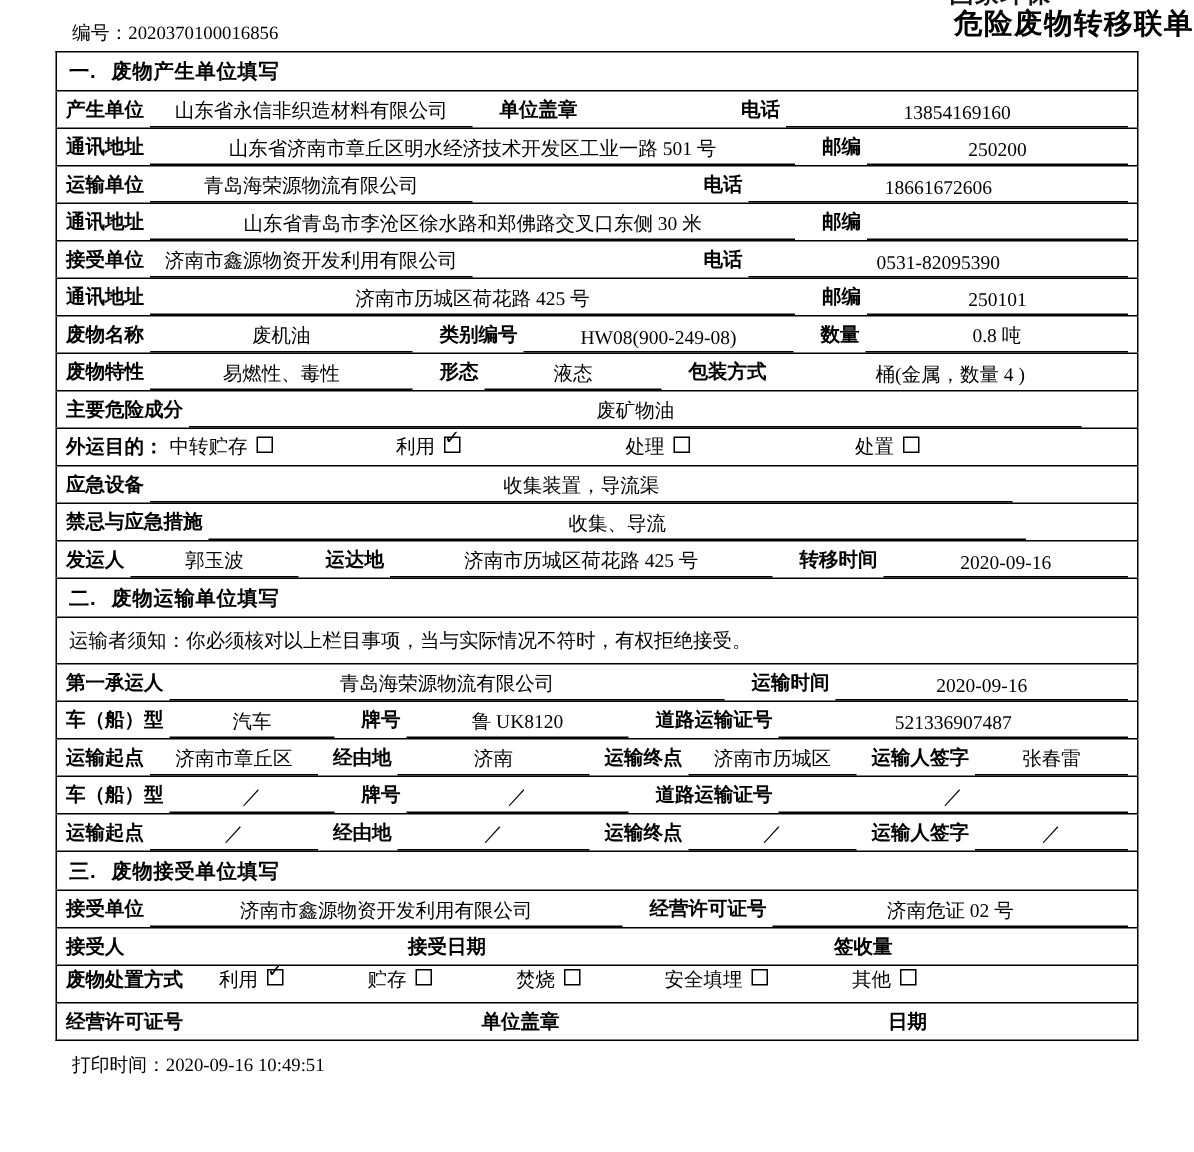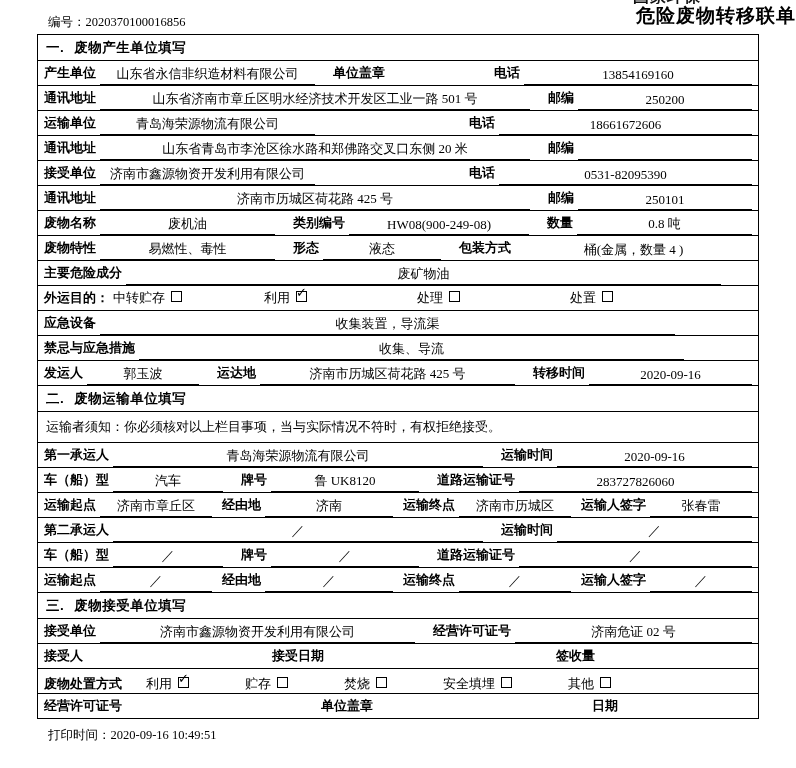--- a/index.html
+++ b/index.html
@@ -192,21 +192,21 @@
           <span class="lbl">电话</span>
           <span class="fill">18661672606</span>
         </div>
       </td>
     </tr>
 
     <tr class="row">
       <td colspan="3">
         <div class="row-inner">
           <span class="lbl">通讯地址</span>
-          <span class="fill" style="flex:0 0 430px">山东省青岛市李沧区徐水路和郑佛路交叉口东侧 20 米</span>
+          <span class="fill" style="flex:0 0 430px">山东省青岛市李沧区徐水路和郑佛路交叉口东侧 30 米</span>
           <span class="spacer"></span>
           <span class="lbl">邮编</span>
           <span class="fill"></span>
         </div>
       </td>
     </tr>
 
     <tr class="row">
       <td colspan="3">
         <div class="row-inner">
@@ -361,21 +361,21 @@
     <tr class="row">
       <td colspan="3">
         <div class="row-inner">
           <span class="lbl">车（船）型</span>
           <span class="fill" style="flex:0 0 110px">汽车</span>
           <span class="spacer"></span>
           <span class="lbl">牌号</span>
           <span class="fill" style="flex:0 0 148px">鲁 UK8120</span>
           <span class="spacer"></span>
           <span class="lbl">道路运输证号</span>
-          <span class="fill">283727826060</span>
+          <span class="fill">521336907487</span>
         </div>
       </td>
     </tr>
 
     <tr class="row">
       <td colspan="3">
         <div class="row-inner">
           <span class="lbl">运输起点</span>
           <span class="fill" style="flex:0 0 112px">济南市章丘区</span>
           <span class="spacer-sm"></span>
@@ -384,31 +384,20 @@
           <span class="spacer-sm"></span>
           <span class="lbl">运输终点</span>
           <span class="fill" style="flex:0 0 112px">济南市历城区</span>
           <span class="spacer-sm"></span>
           <span class="lbl">运输人签字</span>
           <span class="fill">张春雷</span>
         </div>
       </td>
     </tr>
 
-    <tr class="row">
-      <td colspan="3">
-        <div class="row-inner">
-          <span class="lbl">第二承运人</span>
-          <span class="fill" style="flex:0 0 370px">／</span>
-          <span class="spacer"></span>
-          <span class="lbl">运输时间</span>
-          <span class="fill">／</span>
-        </div>
-      </td>
-    </tr>
 
     <tr class="row">
       <td colspan="3">
         <div class="row-inner">
           <span class="lbl">车（船）型</span>
           <span class="fill" style="flex:0 0 110px">／</span>
           <span class="spacer"></span>
           <span class="lbl">牌号</span>
           <span class="fill" style="flex:0 0 148px">／</span>
           <span class="spacer"></span>
@@ -466,21 +455,21 @@
           <span class="lbl">接受日期</span>
           <span class="fill nb" style="flex:0 0 228px"></span>
           <span class="lbl">签收量</span>
           <span class="fill nb"></span>
         </div>
       </td>
     </tr>
 
     <tr class="row">
       <td colspan="3">
-        <div class="row-inner" style="align-items:flex-end">
+        <div class="row-inner" style="align-items:flex-start">
           <span class="lbl" style="padding-bottom:0">废物处置方式</span>
           <span style="flex:0 0 24px"></span>
           <span class="opt">
             <span>利用</span>
             <span class="chk on"></span>
           </span>
           <span style="flex:0 0 56px"></span>
           <span class="opt">
             <span>贮存</span>
             <span class="chk"></span>

